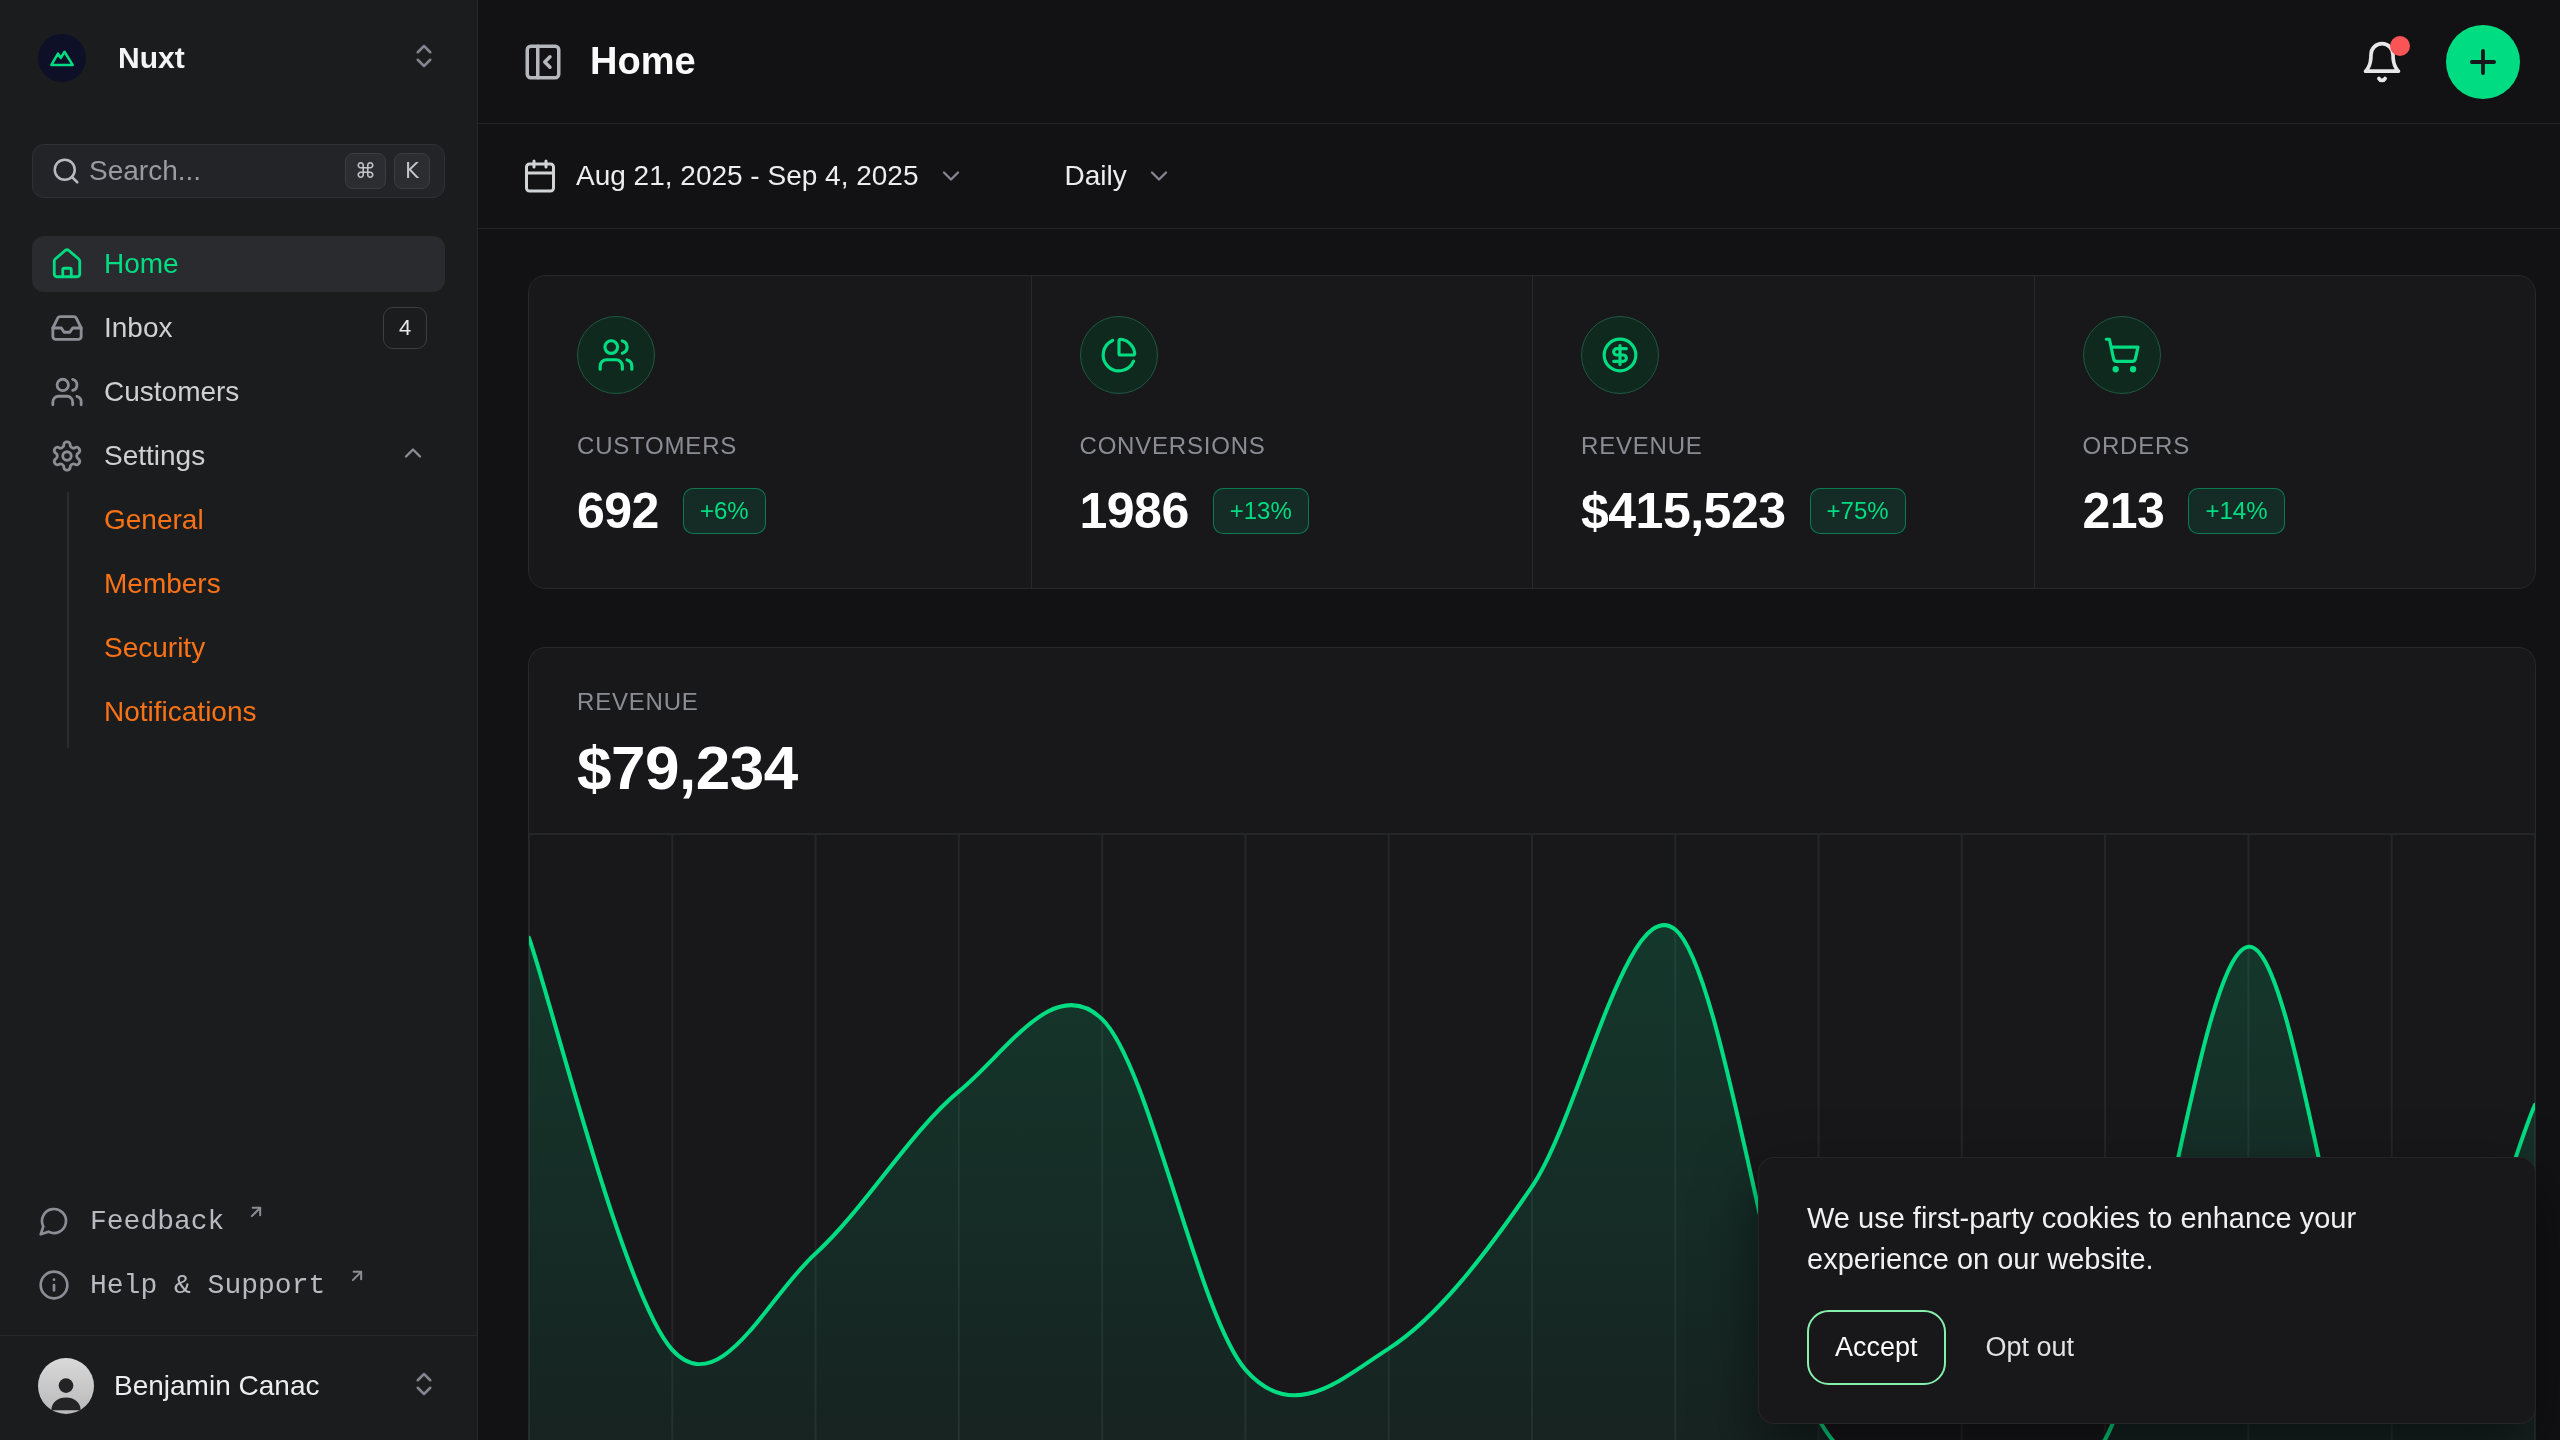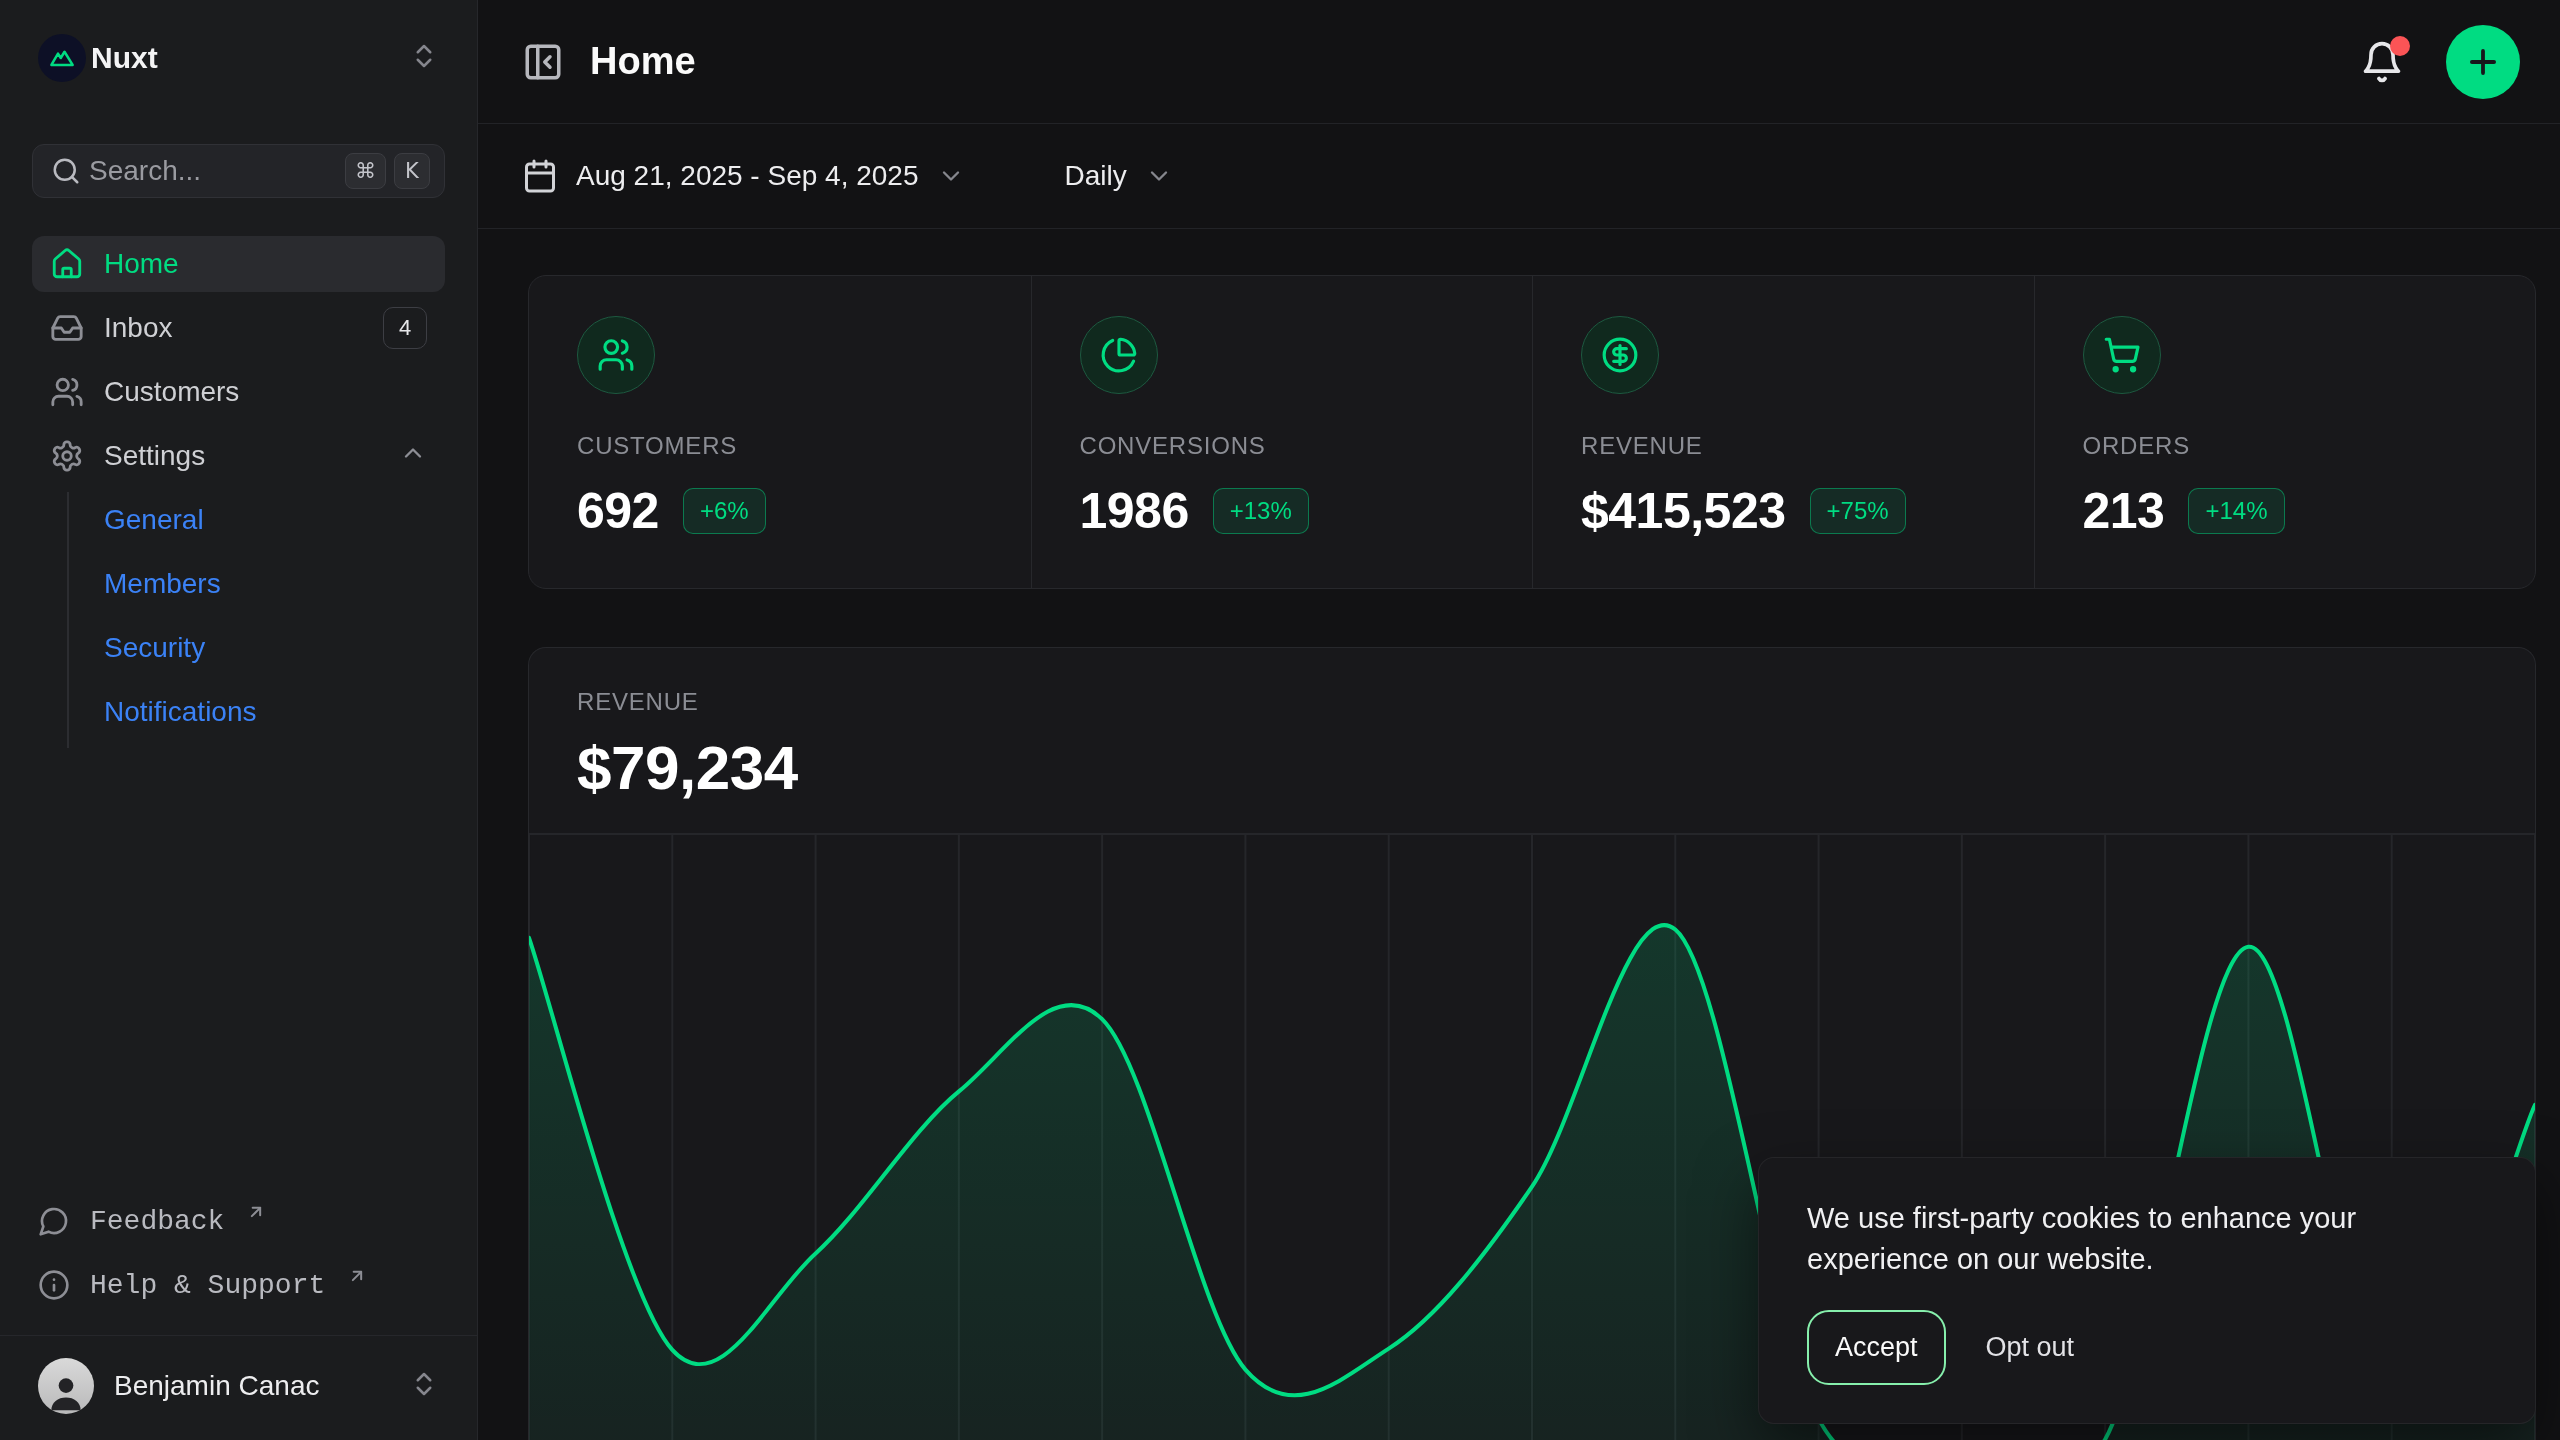--- a/index.html
+++ b/index.html
@@ -13,21 +13,21 @@
   .app { display:flex; width:2560px; height:1440px; }
 
   
   .sidebar {
     width:478px; min-width:478px; height:100%;
     background:#1b1c1e;
     border-right:1px solid #26272b;
     display:flex; flex-direction:column;
     padding:34px 32px 0 32px;
   }
-  .brand-row { display:flex; align-items:center; gap:5px; padding:0 6px; }
+  .brand-row { display:flex; align-items:center; gap:32px; padding:0 6px; }
   .brand-logo {
     width:48px; height:48px; border-radius:50%;
     background:#0d1026; display:flex; align-items:center; justify-content:center;
   }
   .brand-logo svg { width:30px; height:30px; color:#00dc82; }
   .brand-name { font-size:30px; font-weight:600; color:#f4f4f5; }
   .select-caret { margin-left:auto; color:#85868d; }
   .select-caret svg { width:30px; height:30px; }
 
   .search-box {
@@ -63,21 +63,21 @@
     border:1px solid #3d3e44; border-radius:10px;
     display:flex; align-items:center; justify-content:center;
     font-size:22px; color:#e7e7ea;
   }
   .nav-item .caret { margin-left:auto; color:#85868d; }
   .nav-item .caret svg { width:28px; height:28px; }
 
   .subnav { list-style:none; margin-left:35px; border-left:2px solid #2c2d31; padding-left:35px; margin-bottom:8px; }
   .subnav-item {
     height:56px; margin-bottom:8px; display:flex; align-items:center;
-    font-size:28px; color:#3b82f6; border-radius:10px; cursor:pointer;
+    font-size:28px; color:#f97316; border-radius:10px; cursor:pointer;
   }
 
   .sidebar-spacer { flex:1; }
 
   .footer-nav { list-style:none;font-family:Liberation Mono, monospace; }
   .footer-item {
     height:56px; margin-bottom:8px; display:flex; align-items:center; gap:20px; padding:0 6px;
     font-size:28px; color:#b9bac0; cursor:pointer;
   }
   .footer-item svg.lead { width:32px; height:32px; color:#8d8e95; flex:none; }

